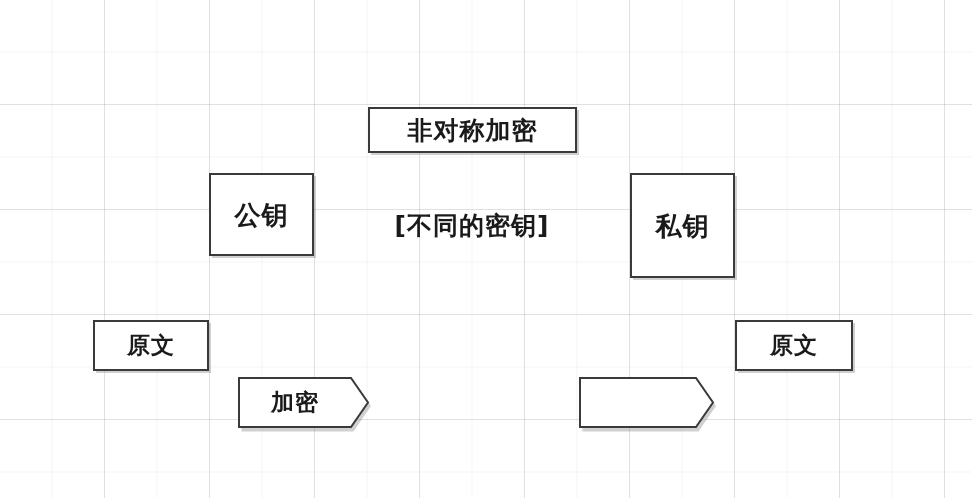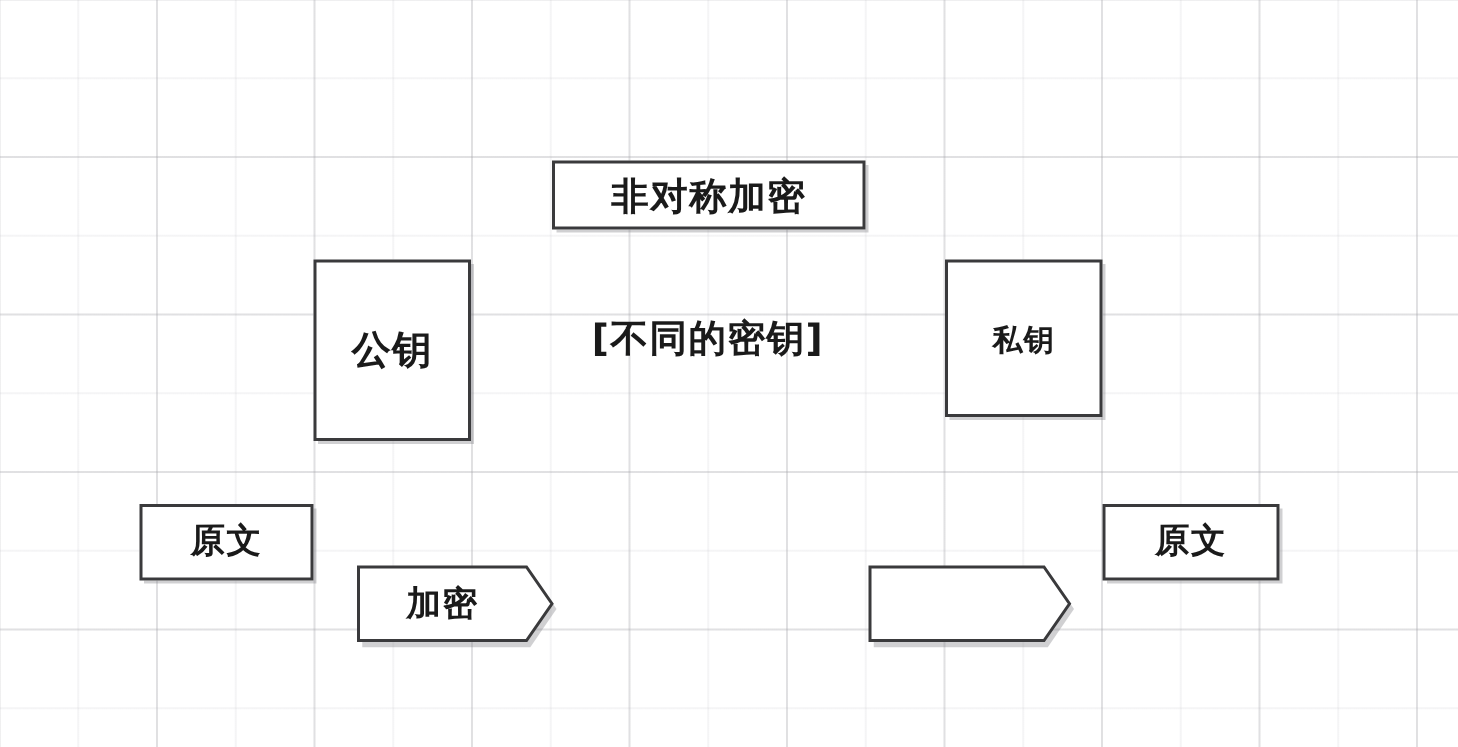--- a/index.html
+++ b/index.html
@@ -66,44 +66,44 @@
     height: 46px;
     font-size: 25px;
     margin-top: 30px;
   }
 
   
   #public-key-box {
     left: 209px;
     top: 173px;
     width: 105px;
-    height: 121px;
+    height: 83px;
     font-size: 26px;
   }
   #private-key-box {
     left: 630px;
     top: 173px;
     width: 105px;
     height: 105px;
-    font-size: 20px;
+    font-size: 26px;
   }
 
   
   #different-keys-note {
     left: 372px;
     top: 203px;
     width: 200px;
     height: 45px;
     font-size: 25px;
     background: transparent;
   }
 
   
   .flow-row-item {
-    top: 336px;
+    top: 320px;
     height: 51px;
     font-size: 23px;
   }
 
   #plaintext-in-box  { left: 93px;  width: 116px; }
   #ciphertext-box    { left: 397px; width: 152px; }
   #plaintext-out-box { left: 735px; width: 118px; }
 
   
   .chevron {

